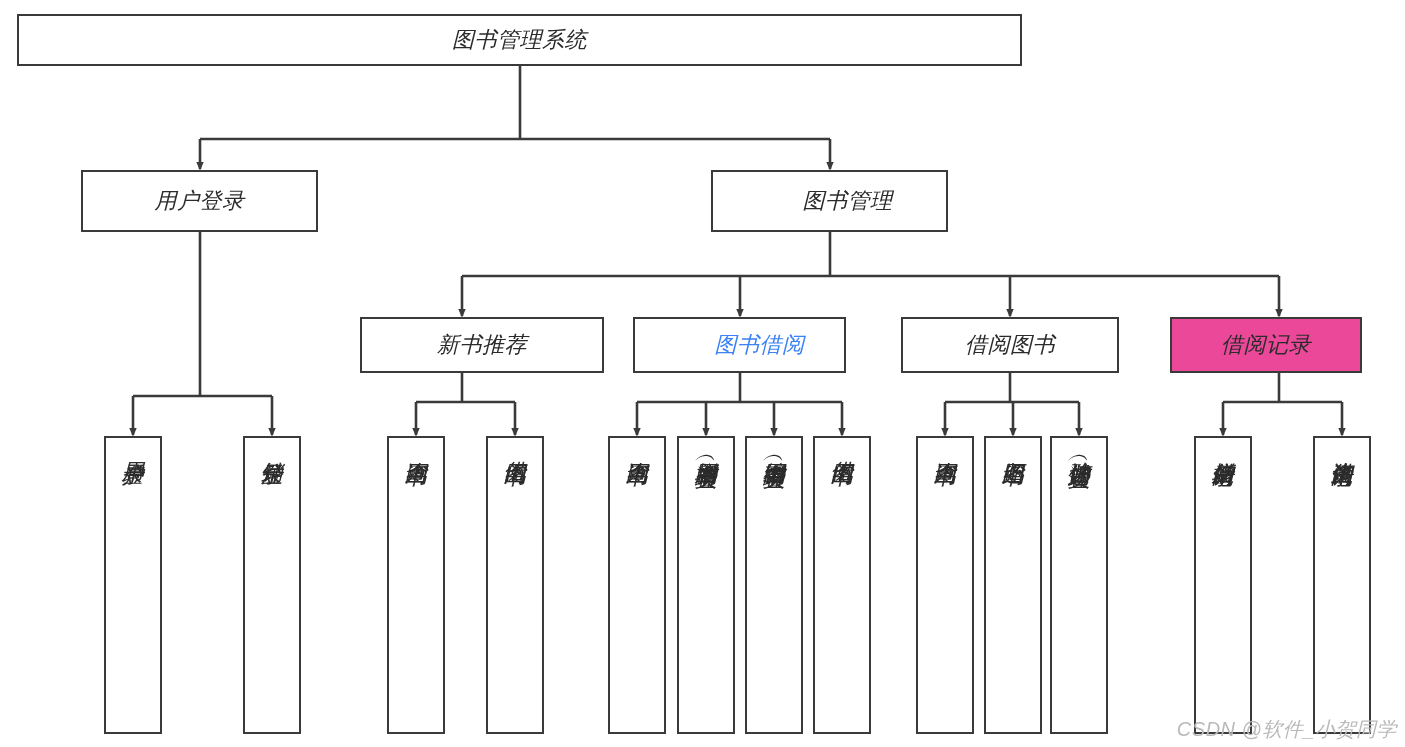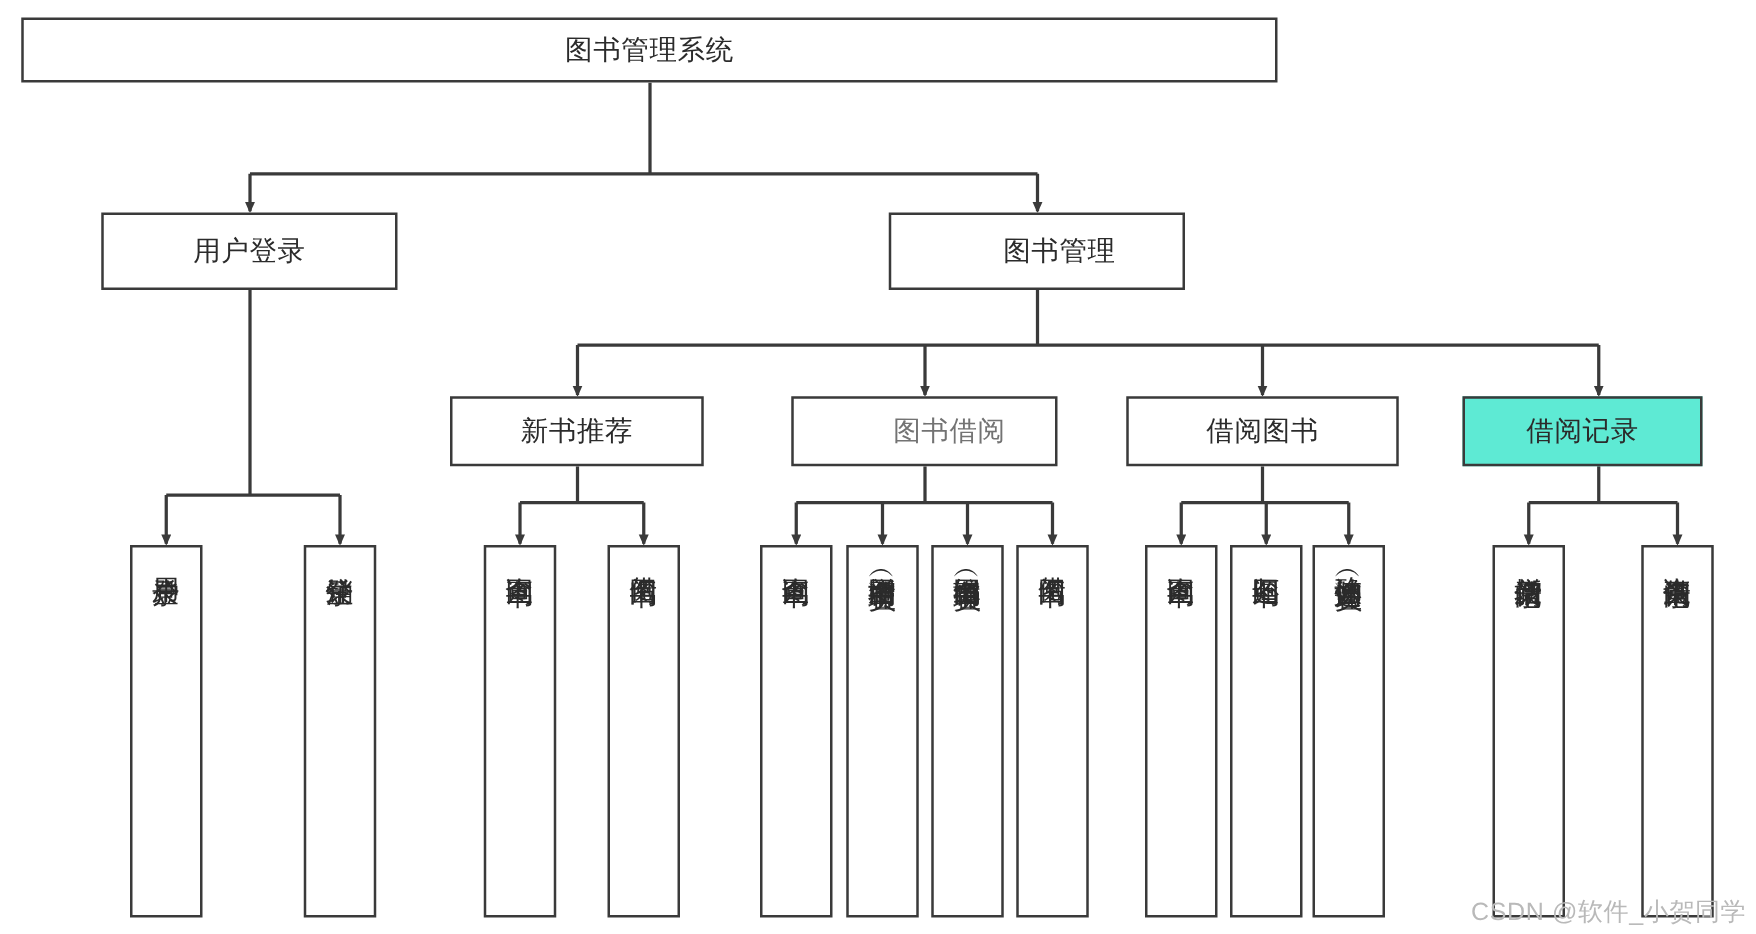--- a/index.html
+++ b/index.html
@@ -10,20 +10,21 @@
   }
   body {
     font-family: "Liberation Sans", "DejaVu Sans", sans-serif;
   }
   #diagram-root {
     position: relative;
     width: 1405px;
     height: 747px;
     background: #ffffff;
     overflow: hidden;
+    font-style: italic;
   }
   #edges-layer {
     position: absolute;
     left: 0;
     top: 0;
     width: 1405px;
     height: 747px;
     pointer-events: none;
   }
   .node {
@@ -122,30 +123,30 @@
   <div id="nodes-layer">
       <div class="node horizontal" style="left: 17px; top: 14px; width: 1005px; height: 52px; border-color: rgb(58, 58, 58); background: rgb(255, 255, 255);">
         <span class="node-label" style="color: rgb(43, 43, 43);">图书管理系统</span>
       </div>
       <div class="node horizontal" style="left: 81px; top: 170px; width: 237px; height: 62px; border-color: rgb(58, 58, 58); background: rgb(255, 255, 255);">
         <span class="node-label" style="color: rgb(43, 43, 43);">用户登录</span>
       </div>
       <div class="node horizontal" style="left: 711px; top: 170px; width: 237px; height: 62px; border-color: rgb(58, 58, 58); background: rgb(255, 255, 255); padding-left: 36px;">
         <span class="node-label" style="color: rgb(43, 43, 43);">图书管理</span>
       </div>
-      <div class="node horizontal" style="left: 360px; top: 317px; width: 203px; height: 56px; border-color: rgb(58, 58, 58); background: rgb(255, 255, 255);">
+      <div class="node horizontal" style="left: 360px; top: 317px; width: 244px; height: 56px; border-color: rgb(58, 58, 58); background: rgb(255, 255, 255);">
         <span class="node-label" style="color: rgb(43, 43, 43);">新书推荐</span>
       </div>
       <div class="node horizontal" style="left: 633px; top: 317px; width: 213px; height: 56px; border-color: rgb(58, 58, 58); background: rgb(255, 255, 255);">
-        <span class="node-label" style="color: #737373; margin-left: 40px;">图书借阅</span>
+        <span class="node-label" style="color: #3b82f6; margin-left: 40px;">图书借阅</span>
       </div>
       <div class="node horizontal" style="left: 901px; top: 317px; width: 218px; height: 56px; border-color: rgb(58, 58, 58); background: rgb(255, 255, 255);">
         <span class="node-label" style="color: rgb(43, 43, 43);">借阅图书</span>
       </div>
-      <div class="node horizontal" style="left: 1170px; top: 317px; width: 192px; height: 56px; border-color: rgb(58, 58, 58); background: #5eead4;">
+      <div class="node horizontal" style="left: 1170px; top: 317px; width: 192px; height: 56px; border-color: rgb(58, 58, 58); background: #ec4899;">
         <span class="node-label" style="color: rgb(43, 43, 43);">借阅记录</span>
       </div>
       <div class="node vertical" style="left: 104px; top: 436px; width: 58px; height: 298px; border-color: rgb(58, 58, 58); background: rgb(255, 255, 255);">
         <span class="node-label" style="color: rgb(43, 43, 43);">用户登录</span>
       </div>
       <div class="node vertical" style="left: 243px; top: 436px; width: 58px; height: 298px; border-color: rgb(58, 58, 58); background: rgb(255, 255, 255);">
         <span class="node-label" style="color: rgb(43, 43, 43);">注销登录</span>
       </div>
       <div class="node vertical" style="left: 387px; top: 436px; width: 58px; height: 298px; border-color: rgb(58, 58, 58); background: rgb(255, 255, 255);">
         <span class="node-label" style="color: rgb(43, 43, 43);">查询图书</span>

